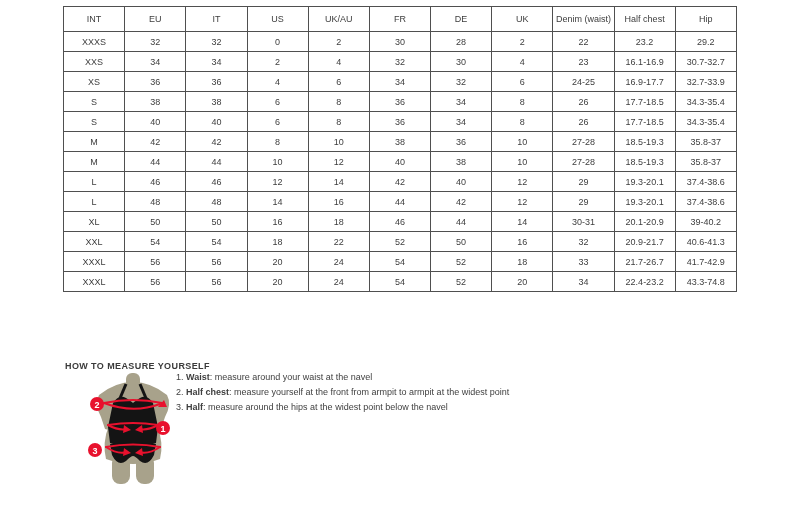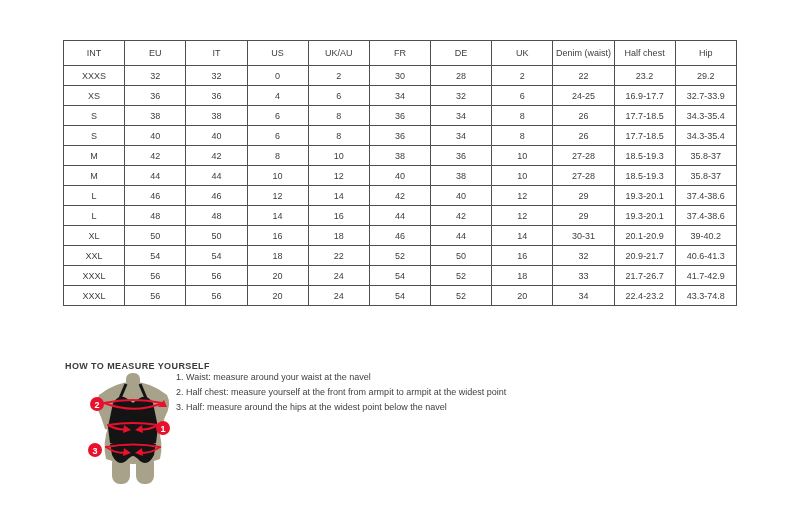--- a/index.html
+++ b/index.html
@@ -8,21 +8,21 @@
     position:relative;
     width:798px; height:519px;
     background:#ffffff;
     font-family:"Liberation Sans", sans-serif;
     color:#3d3d3d;
     overflow:hidden;
   }
 
   
   table.size-table {
-    position:absolute; left:63px; top:40px;
+    position:absolute; left:63px; top:6px;
     width:674px;
     border-collapse:collapse;
     table-layout:fixed;
     padding-left:23px;
   }
   table.size-table th, table.size-table td {
     border:1px solid #4f4f4f;
     font-size:9px;
     font-weight:normal;
     color:#3d3d3d;
@@ -45,21 +45,21 @@
   }
   .figure-wrap {
     position:absolute; left:85px; top:371px;
     width:96px; height:114px;
   }
   .steps {
     position:absolute; left:176px; top:370px;
     font-size:9px; color:#3f3f3f;
   }
   .step { line-height:15px; white-space:nowrap; }
-  .step .lbl { font-weight:normal; }
+  .step .lbl { font-weight:bold; }
 </style>
 </head>
 <body>
 
 <div class="page">
 
   <table class="size-table">
     <thead>
         <tr>
           <th>INT</th>
@@ -81,20 +81,33 @@
           <td>32</td>
           <td>32</td>
           <td>0</td>
           <td>2</td>
           <td>30</td>
           <td>28</td>
           <td>2</td>
           <td>22</td>
           <td>23.2</td>
           <td>29.2</td>
+        </tr>
+        <tr>
+          <td>XXS</td>
+          <td>34</td>
+          <td>34</td>
+          <td>2</td>
+          <td>4</td>
+          <td>32</td>
+          <td>30</td>
+          <td>4</td>
+          <td>23</td>
+          <td>16.1-16.9</td>
+          <td>30.7-32.7</td>
         </tr>
         <tr>
           <td>XS</td>
           <td>36</td>
           <td>36</td>
           <td>4</td>
           <td>6</td>
           <td>34</td>
           <td>32</td>
           <td>6</td>

